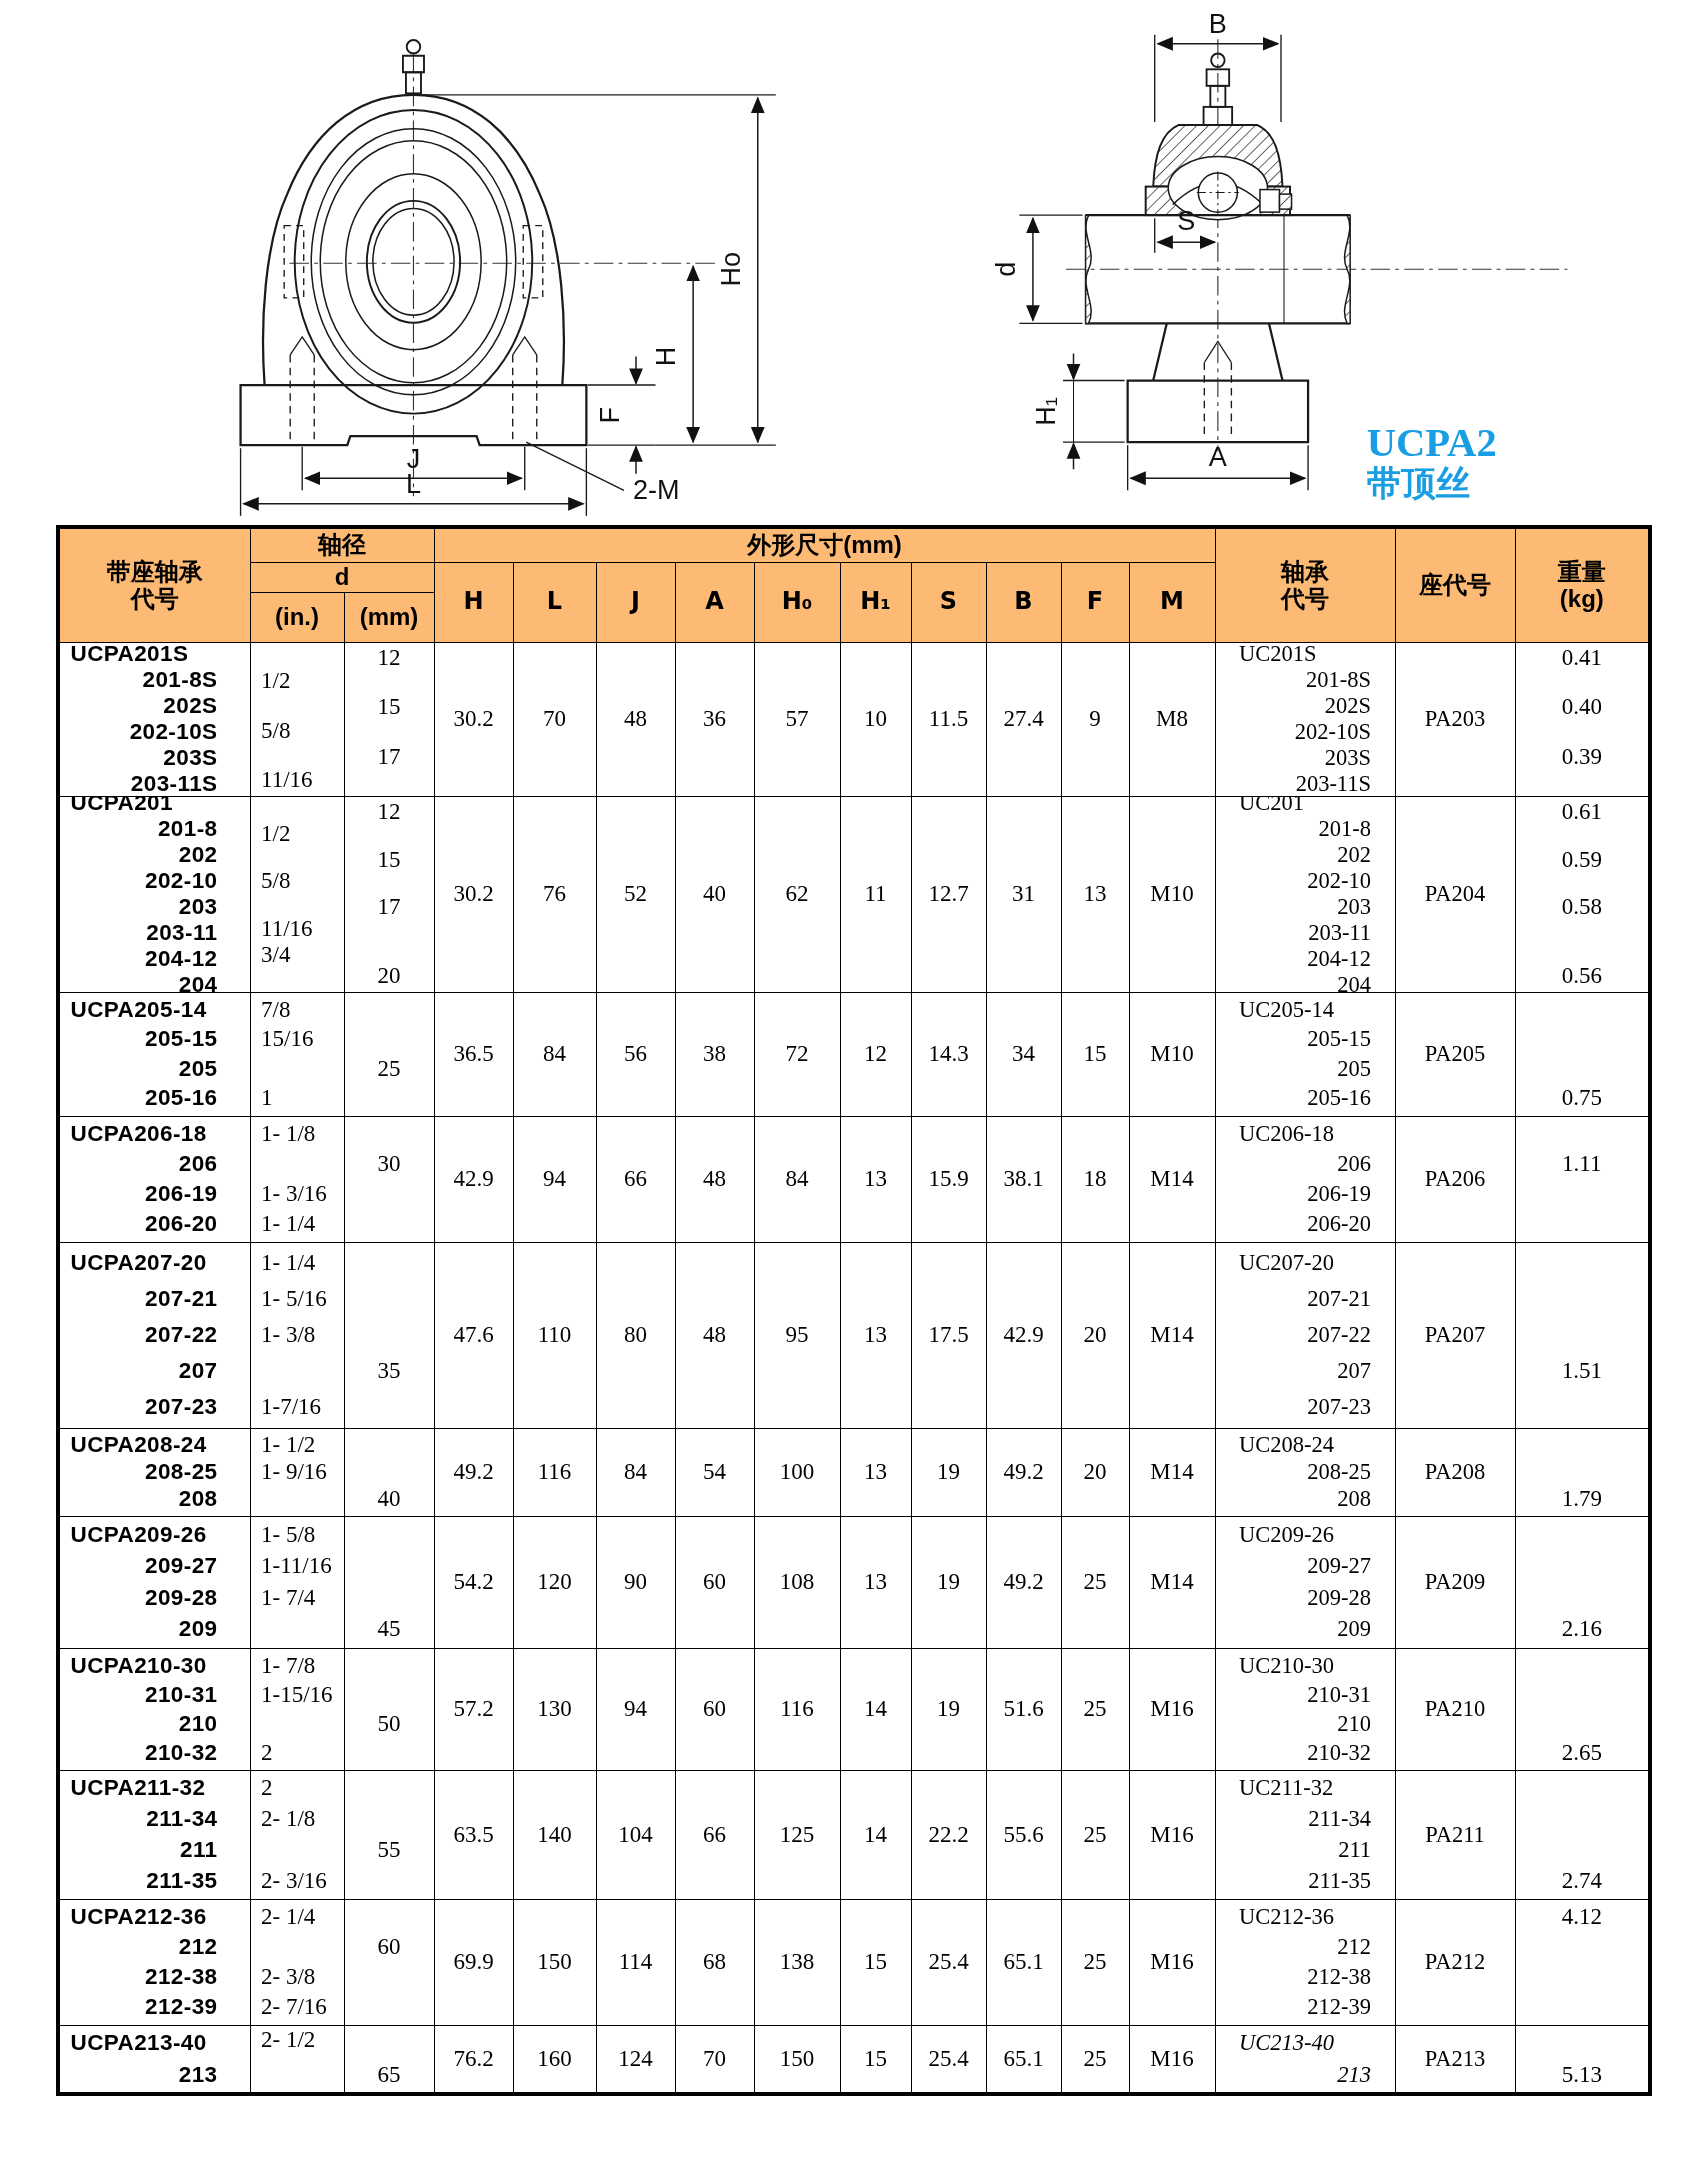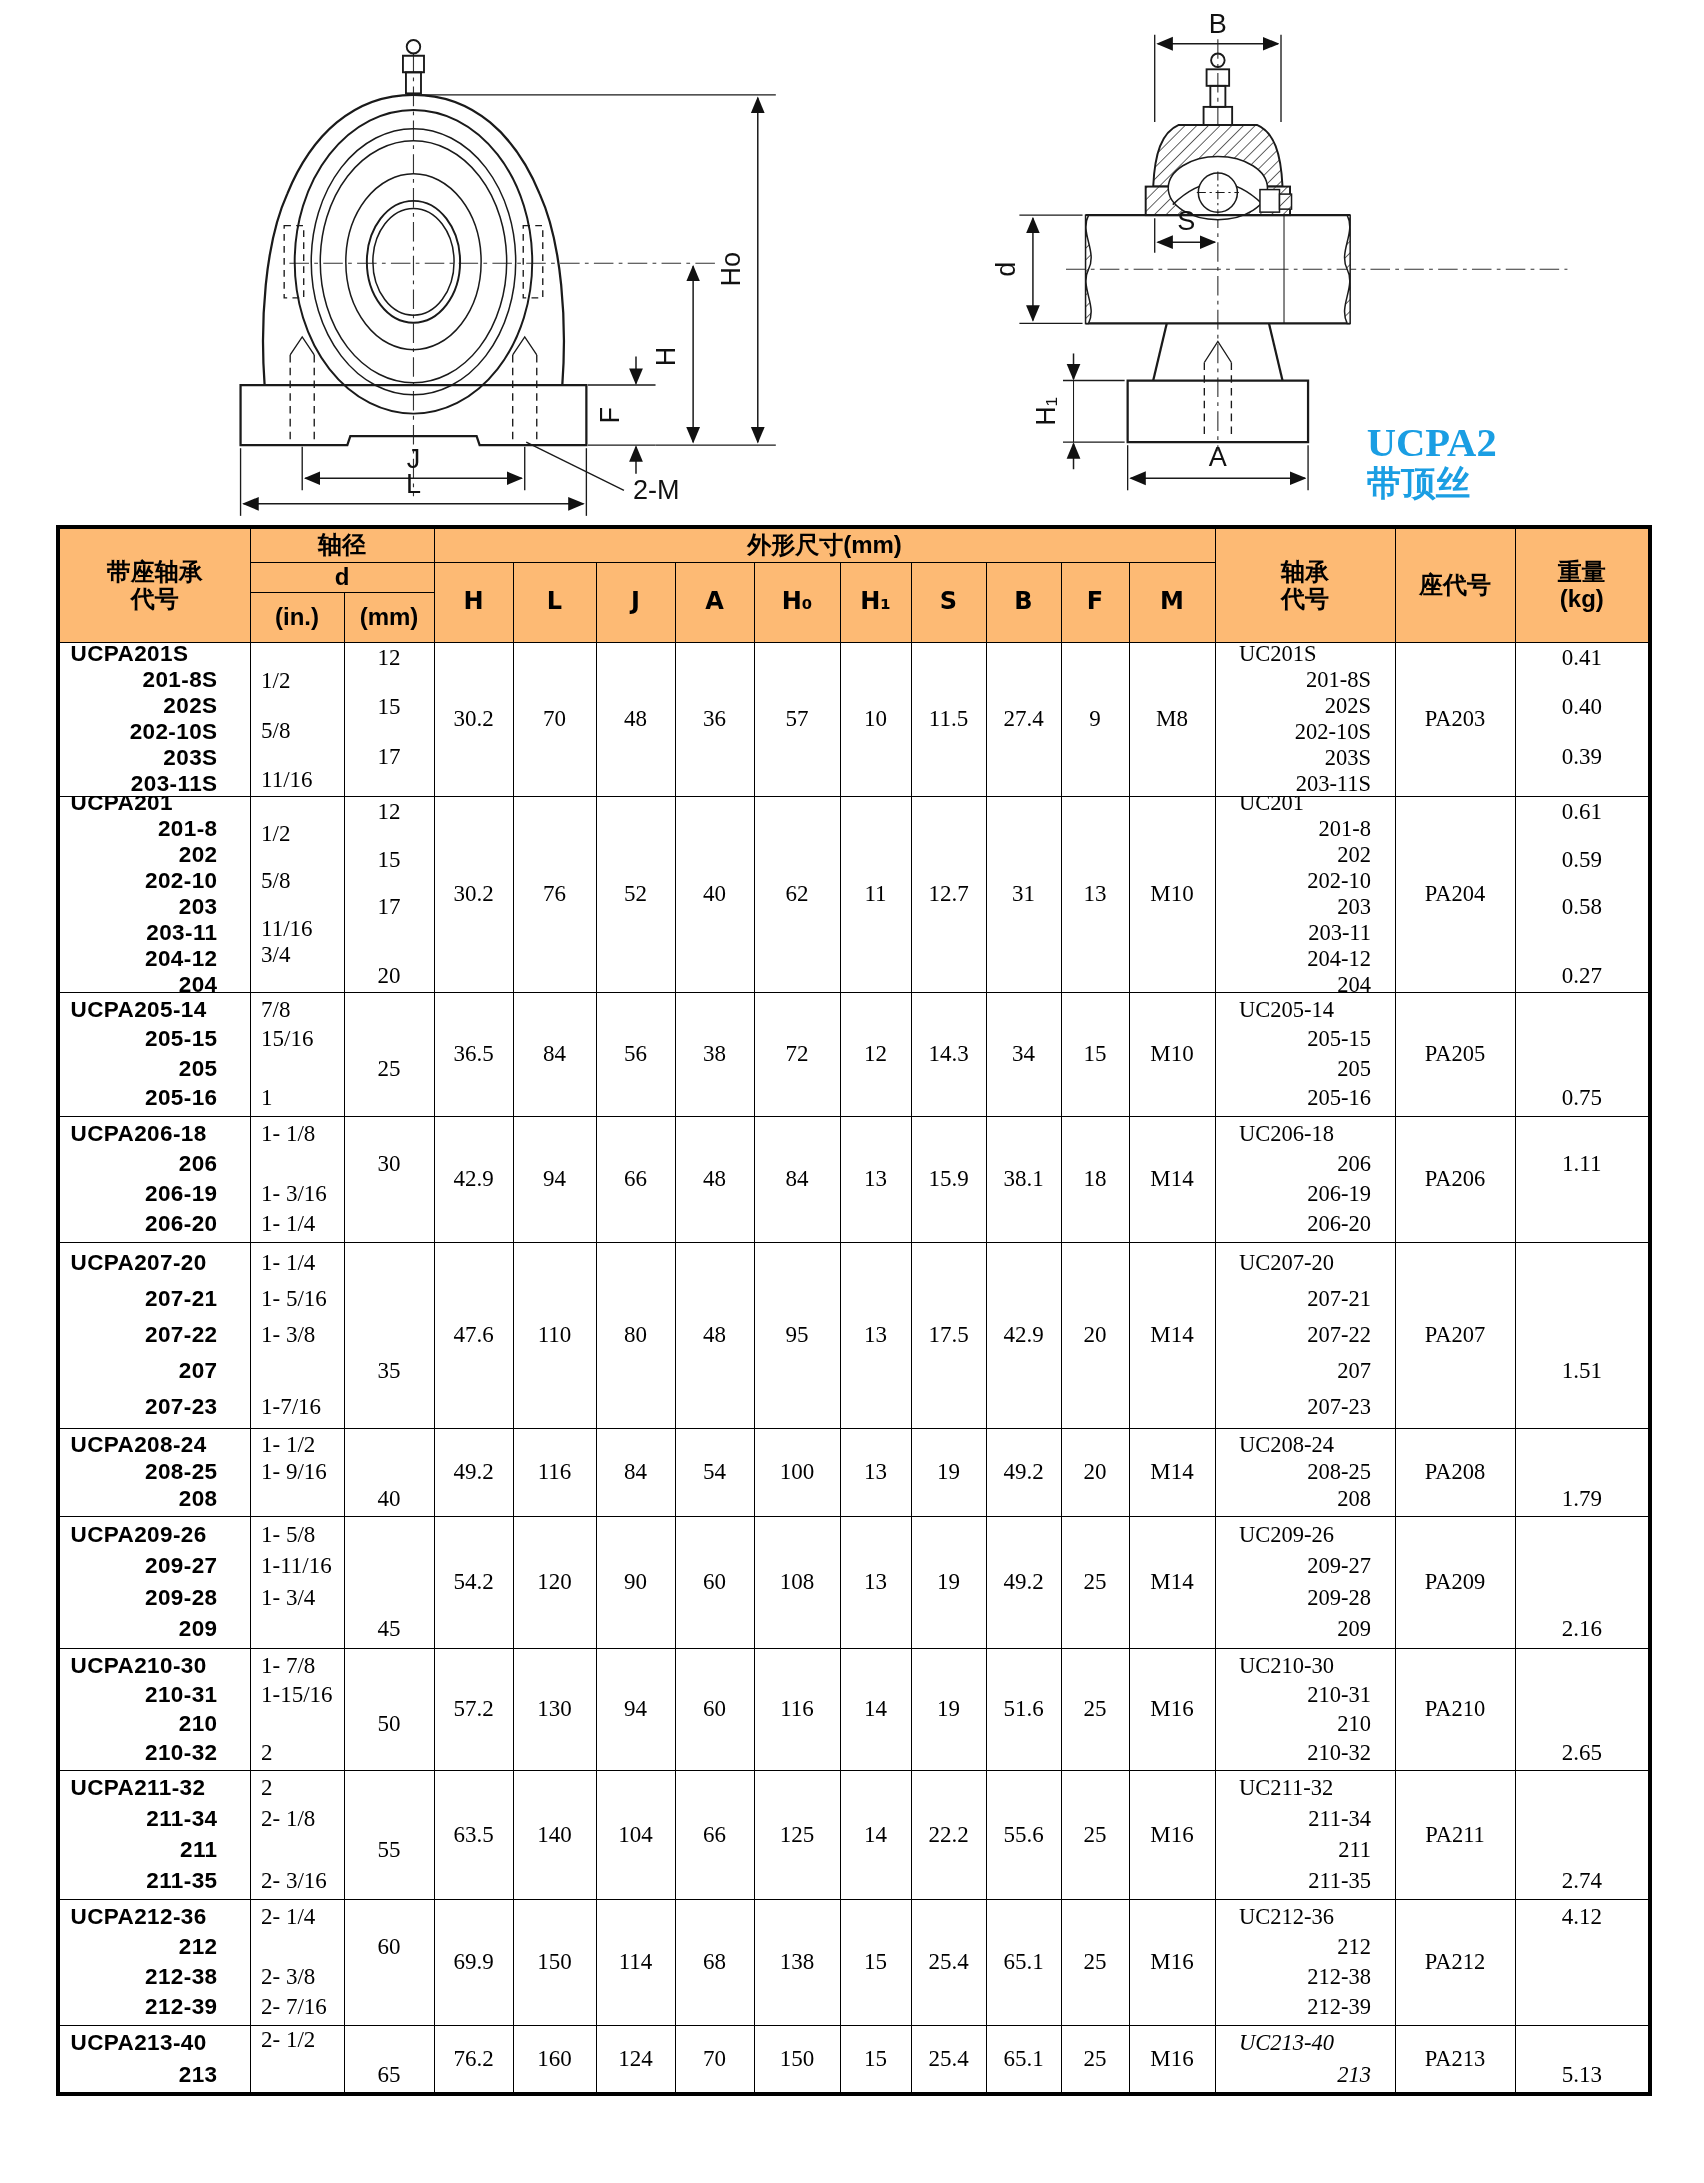--- a/index.html
+++ b/index.html
@@ -353,21 +353,21 @@
         <td class="uc c">PA204</td>
         <td>
           <div class="stack " style="height: 190px;">
             <div class="ln num jc">0.61</div>
             <div class="ln num jc"></div>
             <div class="ln num jc">0.59</div>
             <div class="ln num jc"></div>
             <div class="ln num jc">0.58</div>
             <div class="ln num jc"></div>
             <div class="ln num jc"></div>
-            <div class="ln num jc">0.27</div>
+            <div class="ln num jc">0.56</div>
           </div>
         </td>
       </tr>
       <tr class="grp" style="height: 124px;">
         <td>
           <div class="stack code-block" style="height: 118px;">
             <div class="ln codes jl">UCPA205-14</div>
             <div class="ln codes jr">205-15</div>
             <div class="ln codes jr">205</div>
             <div class="ln codes jr">205-16</div>
@@ -582,21 +582,21 @@
             <div class="ln codes jl">UCPA209-26</div>
             <div class="ln codes jr">209-27</div>
             <div class="ln codes jr">209-28</div>
             <div class="ln codes jr">209</div>
           </div>
         </td>
         <td>
           <div class="stack " style="height: 126px;">
             <div class="ln num padl jl">1- 5/8</div>
             <div class="ln num padl jl">1-11/16</div>
-            <div class="ln num padl jl">1- 3/4</div>
+            <div class="ln num padl jl">1- 7/4</div>
             <div class="ln num padl jl"></div>
           </div>
         </td>
         <td>
           <div class="stack " style="height: 126px;">
             <div class="ln num jc"></div>
             <div class="ln num jc"></div>
             <div class="ln num jc"></div>
             <div class="ln num jc">45</div>
           </div>

